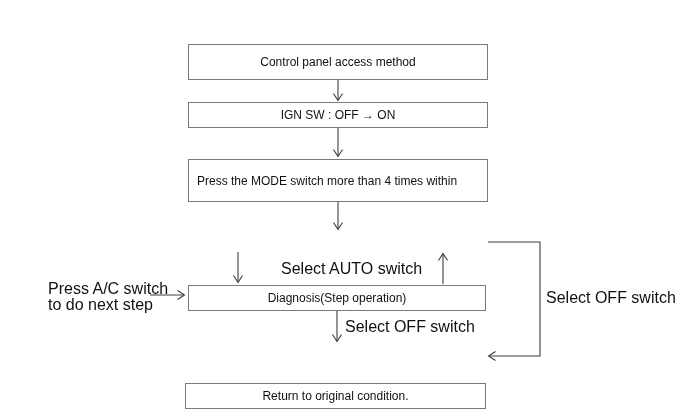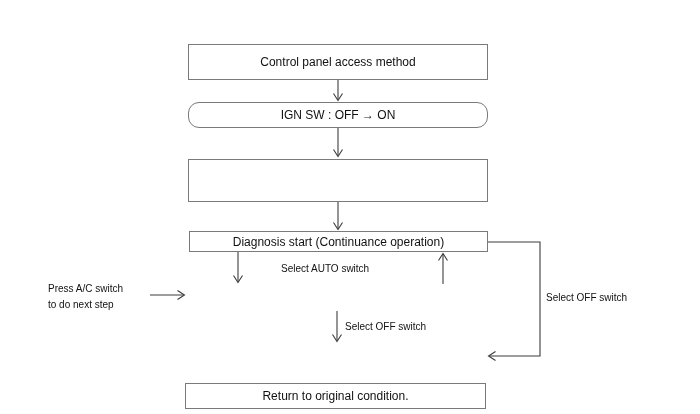--- a/index.html
+++ b/index.html
@@ -53,21 +53,21 @@
   .node.multiline {
     flex-direction: column;
     align-items: flex-start;
     justify-content: center;
     text-align: left;
     padding-left: 8px;
     line-height: 16px;
   }
   .edge-label {
     position: absolute;
-    font-size: 10px;
+    font-size: 16px;
     line-height: 16px;
     white-space: nowrap;
   }
 </style>
 </head>
 <body>
 
 <div class="canvas">
 
   <svg class="connectors" viewBox="0 0 700 414" xmlns="http://www.w3.org/2000/svg">
@@ -91,31 +91,32 @@
 
     <path class="conn" d="M150,295 L184,295" marker-end="url(#arr)"></path>
 
     <path class="conn" d="M488,242 L540,242 L540,356 L489,356" marker-end="url(#arr)"></path>
   </svg>
 
   <div class="node" style="left:188px; top:44px; width:300px; height:36px;">
     <span>Control panel access method</span>
   </div>
 
-  <div class="node" style="left:188px; top:102px; width:300px; height:26px;border-radius:11px;">
+  <div class="node" style="left:188px; top:102px; width:300px; height:26px;">
     <span>IGN SW : OFF → ON</span>
   </div>
 
   <div class="node multiline" style="left:188px; top:159px; width:300px; height:43px;">
+    <span>Press the MODE switch more than 4 times within</span>
   </div>
 
-  <div class="node" style="left:189px; top:231px; width:299px; height:21px;">
-    <span>Diagnosis start (Continuance operation)</span>
+
+  <div class="node" style="left:188px; top:285px; width:298px; height:26px;">
+    <span>Diagnosis(Step operation)</span>
   </div>
-
 
   <div class="node" style="left:185px; top:344px; width:301px; height:26px;margin-top:39px;">
     <span>Return to original condition.</span>
   </div>
 
   <div class="edge-label" style="left:281px; top:261px;">Select AUTO switch</div>
 
   <div class="edge-label" style="left:345px; top:319px;">Select OFF switch</div>
 
   <div class="edge-label" style="left:546px; top:290px;">Select OFF switch</div>

